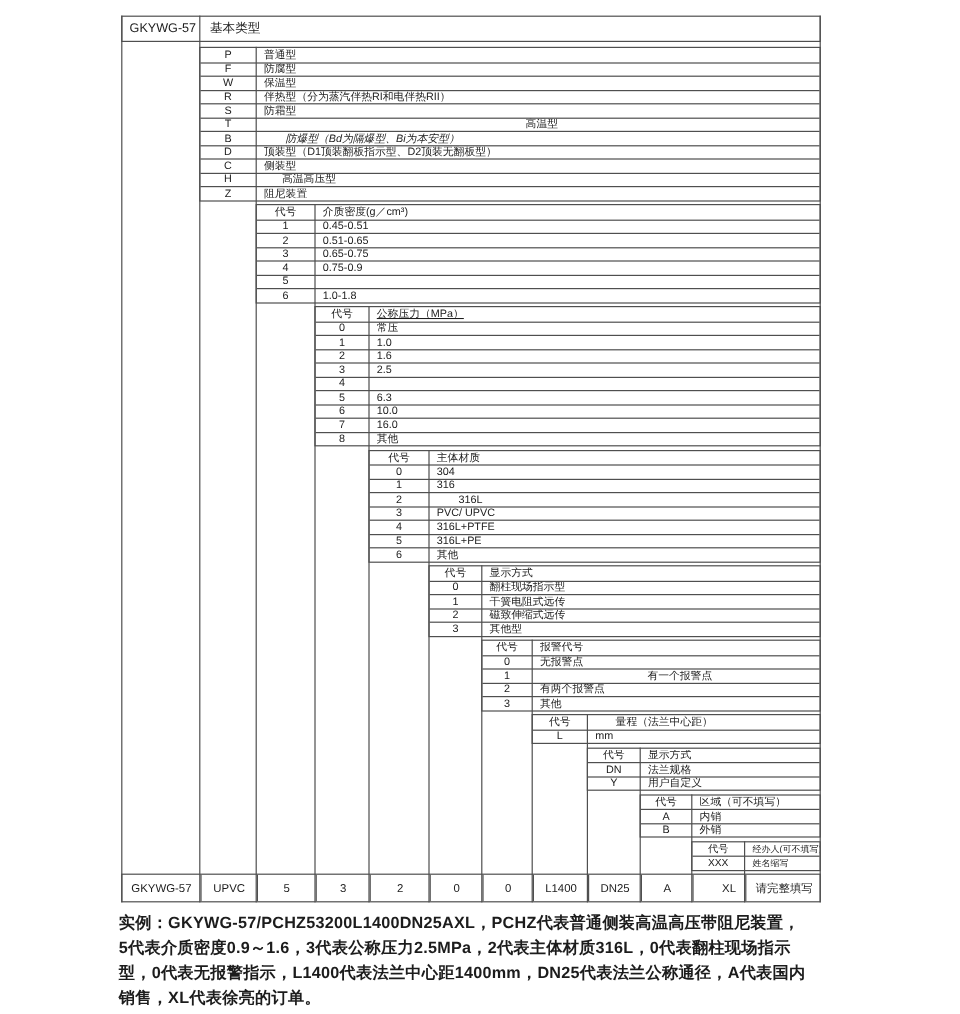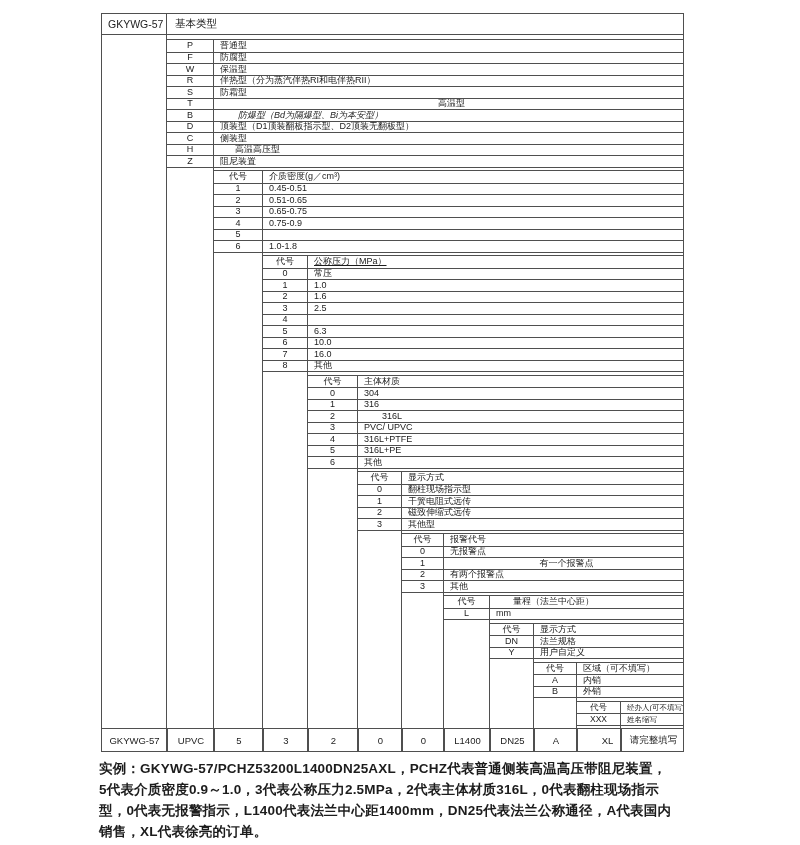--- a/index.html
+++ b/index.html
@@ -352,18 +352,18 @@
       <div class="rail" style="left: 401px; top: 471px; height: 281px;"></div>
       <div class="rail" style="left: 443px; top: 533px; height: 219px;"></div>
       <div class="rail" style="left: 489px; top: 595px; height: 157px;"></div>
       <div class="rail" style="left: 533px; top: 622.5px; height: 129.5px;"></div>
       <div class="rail" style="left: 576px; top: 661.5px; height: 90.5px;"></div>
       <div class="rail" style="left: 620px; top: 700.5px; height: 51.5px;"></div>
     </div>
 
   <div class="example">
     <div class="line">实例：GKYWG-57/PCHZ53200L1400DN25AXL，PCHZ代表普通侧装高温高压带阻尼装置，</div>
-    <div class="line">5代表介质密度0.9～1.0，3代表公称压力2.5MPa，2代表主体材质316L，0代表翻柱现场指示</div>
+    <div class="line">5代表介质密度0.9～1.6，3代表公称压力2.5MPa，2代表主体材质316L，0代表翻柱现场指示</div>
     <div class="line">型，0代表无报警指示，L1400代表法兰中心距1400mm，DN25代表法兰公称通径，A代表国内</div>
     <div class="line">销售，XL代表徐亮的订单。</div>
   </div>
 
 </div>
 
 </body></html>

